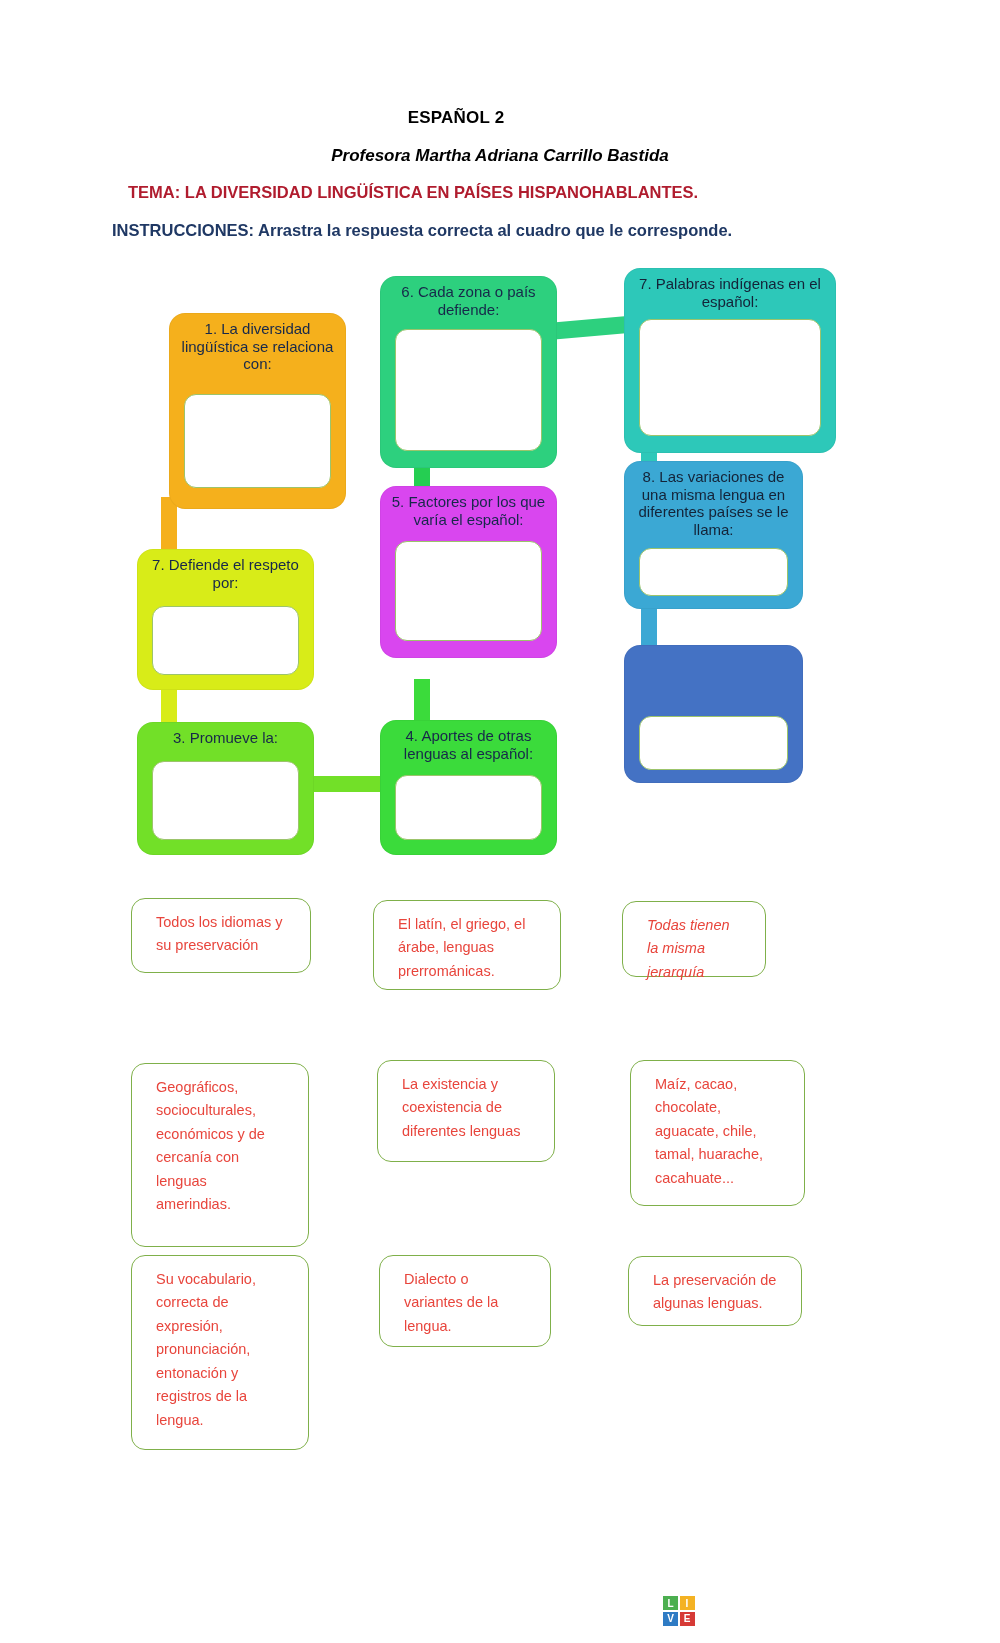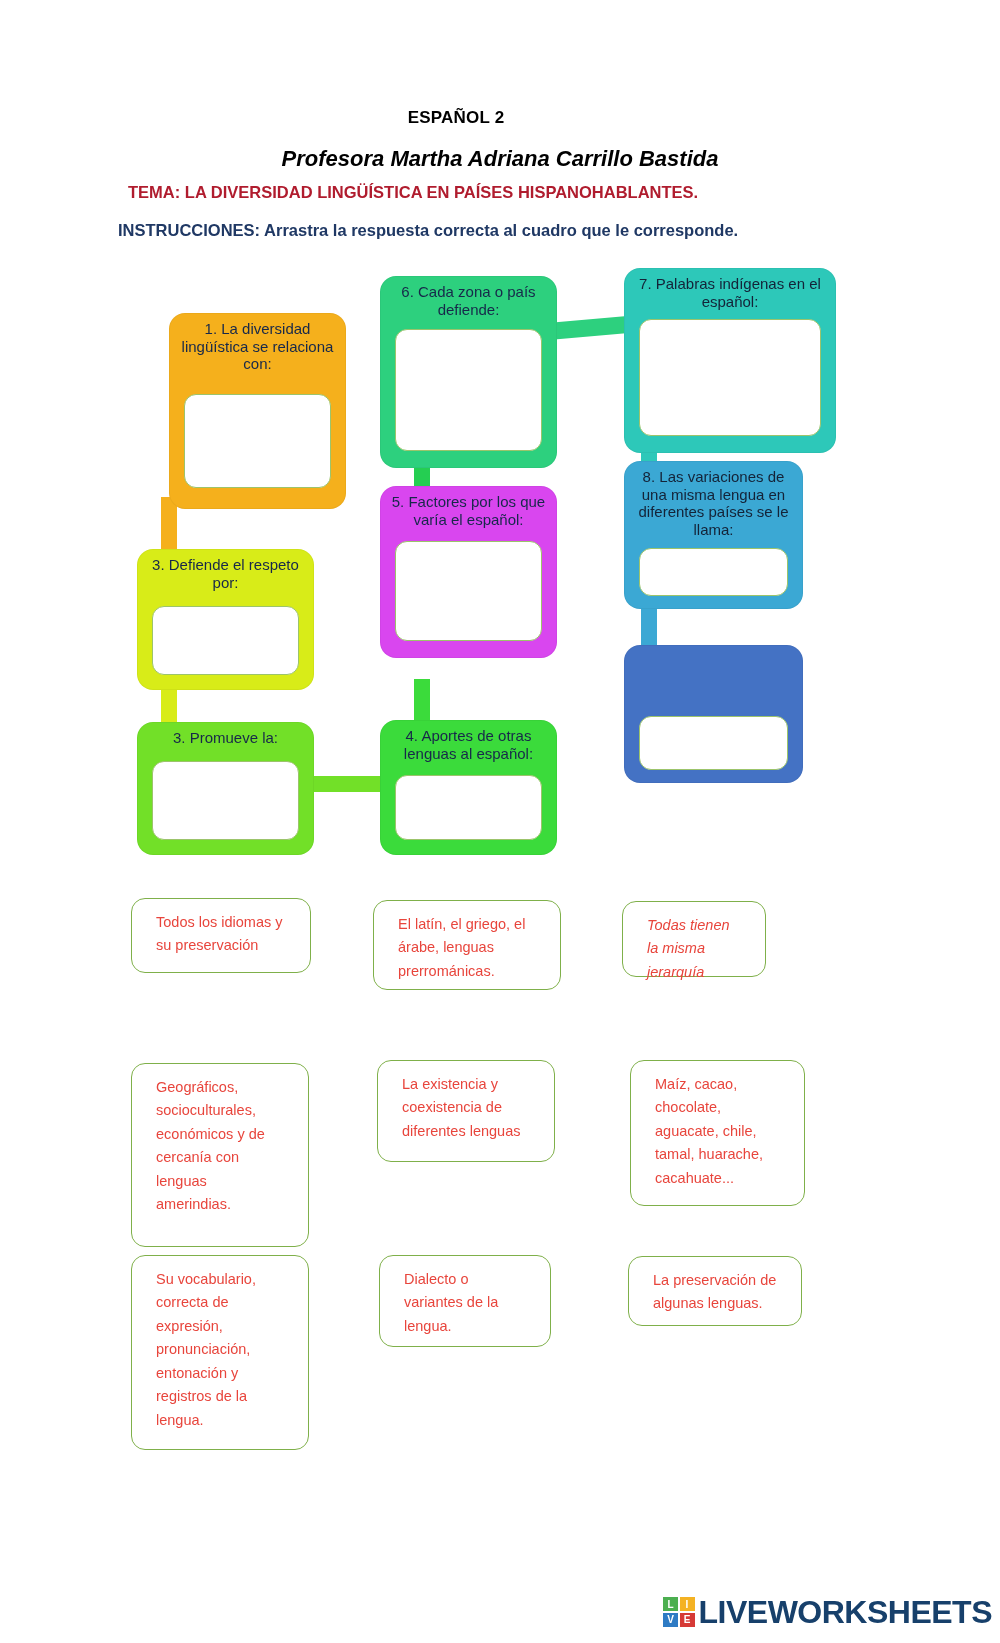--- a/index.html
+++ b/index.html
@@ -17,28 +17,28 @@
   
   .hdr-title {
     position: absolute; left: 0; top: 108px; width: 912px;
     text-align: center;
     font-size: 17px; font-weight: bold; color: #000000;
     letter-spacing: .2px;
   }
   .hdr-sub {
     position: absolute; left: 0; top: 146px; width: 1000px;
     text-align: center;
-    font-size: 22px; font-weight: bold; font-style: italic; color: #000000;
+    font-size: 17px; font-weight: bold; font-style: italic; color: #000000;
   }
   .hdr-tema {
     position: absolute; left: 128px; top: 183px;
     font-size: 16.5px; font-weight: bold; color: #B01C2E;
   }
   .hdr-instr {
-    position: absolute; left: 118px; top: 221px;
+    position: absolute; left: 112px; top: 221px;
     font-size: 16.5px; font-weight: bold; color: #1F3864;
   }
 
   
   .node {
     position: absolute;
     border-radius: 16px;
     border: 1px solid rgba(0,0,0,0.04);
     z-index: 3;
   }
@@ -114,21 +114,21 @@
             transform: rotate(-5deg); transform-origin: left center;"></div>
 <div class="conn" style="left:641px; top:450px; width:16px; height:30px; background:#2DC8B9;"></div>
 <div class="conn" style="left:641px; top:605px; width:16px; height:42px; background:#3BA8D4;"></div>
 
 <div class="node" style="left:137px; top:313px; width:177px; height:196px; background:#F5B01C;margin-left:32px;">
   <div class="cap">1. La diversidad lingüística se relaciona con:</div>
   <div class="slot" style="left:14px; top:80px; right:14px; bottom:20px;"></div>
 </div>
 
 <div class="node" style="left:137px; top:549px; width:177px; height:141px; background:#D8EC18;">
-  <div class="cap">3. Defiende el respeto por:</div>
+  <div class="cap">7. Defiende el respeto por:</div>
   <div class="slot" style="left:14px; top:56px; right:14px; bottom:14px;"></div>
 </div>
 
 <div class="node" style="left:137px; top:722px; width:177px; height:133px; background:#72E028;">
   <div class="cap">3. Promueve la:</div>
   <div class="slot" style="left:14px; top:38px; right:14px; bottom:14px;"></div>
 </div>
 
 <div class="node" style="left:380px; top:720px; width:177px; height:135px; background:#3BDB3B;">
   <div class="cap">4. Aportes de otras lenguas al español:</div>
@@ -177,14 +177,13 @@
 
 <div class="chip" style="left:628px; top:1256px; width:174px; height:70px;">La preservación de algunas lenguas.</div>
 
 <div class="lw-logo">
   <div class="lw-tiles">
     <span class="lw-t1">L</span>
     <span class="lw-t2">I</span>
     <span class="lw-t3">V</span>
     <span class="lw-t4">E</span>
   </div>
-  <div class="lw-word">LIVEWORKSHEETS</div>
 </div>
 
 </body></html>

